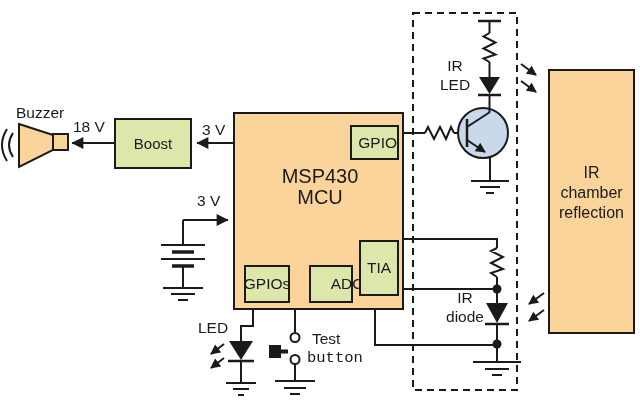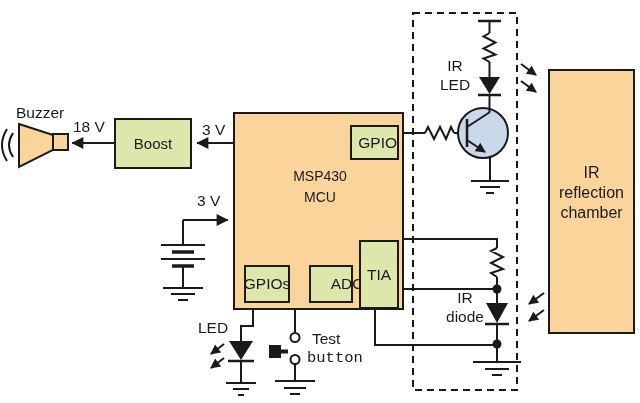--- a/index.html
+++ b/index.html
@@ -21,28 +21,28 @@
   .box{position:absolute;box-sizing:border-box;border:2px solid var(--wire);
        display:flex;flex-direction:column;align-items:center;justify-content:center;
        text-align:center;}
   .box.green{background:var(--green);}
   .box.orange{background:var(--orange);}
   .lbl{position:absolute;white-space:nowrap;font-size:15.5px;line-height:17px;}
   .lbl.ctr{text-align:center;white-space:normal;}
   .boost{left:114px;top:118px;width:78px;height:51px;font-size:15px;line-height:17px;}
   .mcu{left:233px;top:112px;width:171px;height:198px;}
   .mcu-name{position:absolute;left:20px;top:52px;width:130px;text-align:center;
-            font-size:14px;line-height:21px;}
+            font-size:20px;line-height:21px;}
   .blk{position:absolute;box-sizing:border-box;border:2px solid var(--wire);
        background:var(--green);display:flex;align-items:center;justify-content:center;
        font-size:15.5px;}
   .blk-gpio{left:115px;top:11px;width:49px;height:35px;justify-content:flex-end;}
   .blk-gpios{left:9px;top:151px;width:46px;height:38px;}
   .blk-adc{left:74px;top:151px;width:44px;height:38px;padding-left:32px;}
-  .blk-tia{left:124px;top:126px;width:40px;height:69px;}
+  .blk-tia{left:124px;top:126px;width:40px;height:56px;}
   .chamber{left:548px;top:69px;width:87px;height:265px;font-size:16px;line-height:20px;
            justify-content:center;padding-bottom:18px;}
 </style>
 </head>
 <body>
 
 <div class="canvas">
 
   <svg width="640" height="403" viewBox="0 0 640 403">
     <defs>
@@ -215,17 +215,17 @@
     <div class="blk blk-adc">
       <span>ADC</span>
     </div>
     <div class="blk blk-tia">
       <span>TIA</span>
     </div>
   </div>
 
   <div class="box orange chamber">
     <div>IR</div>
+    <div>chamber</div>
     <div>reflection</div>
-    <div>chamber</div>
   </div>
 
 </div>
 
 </body></html>

